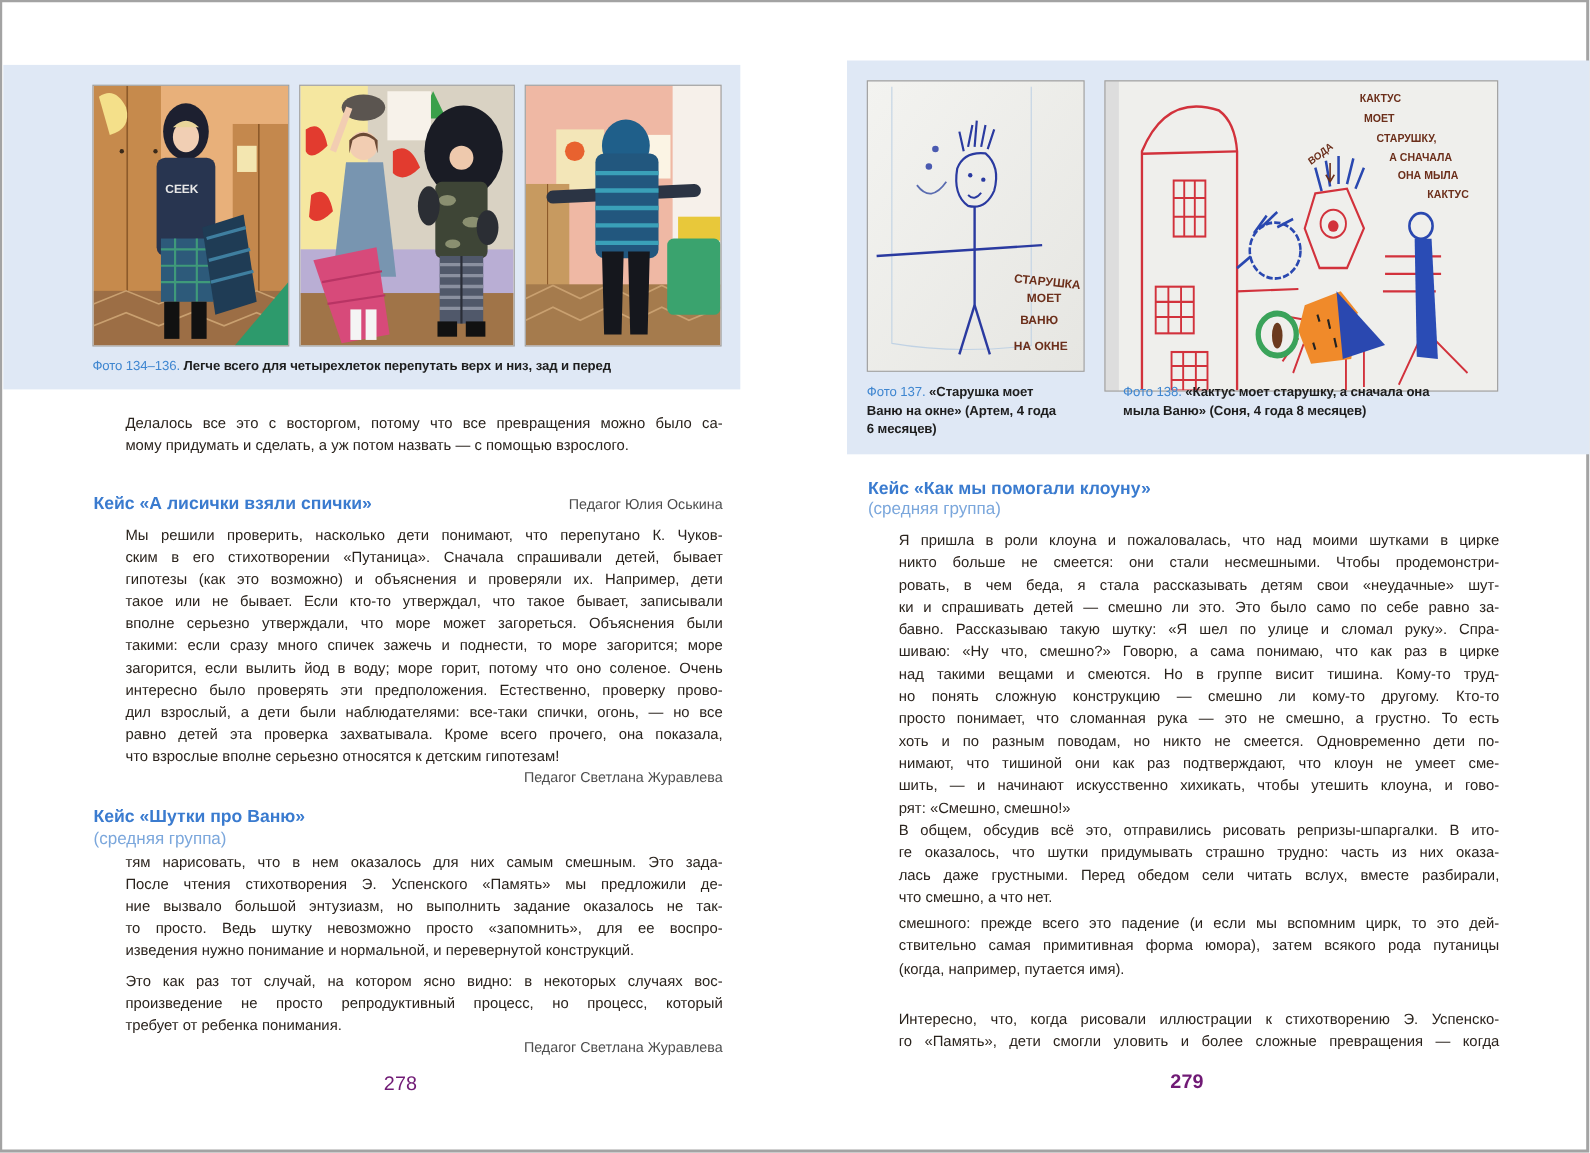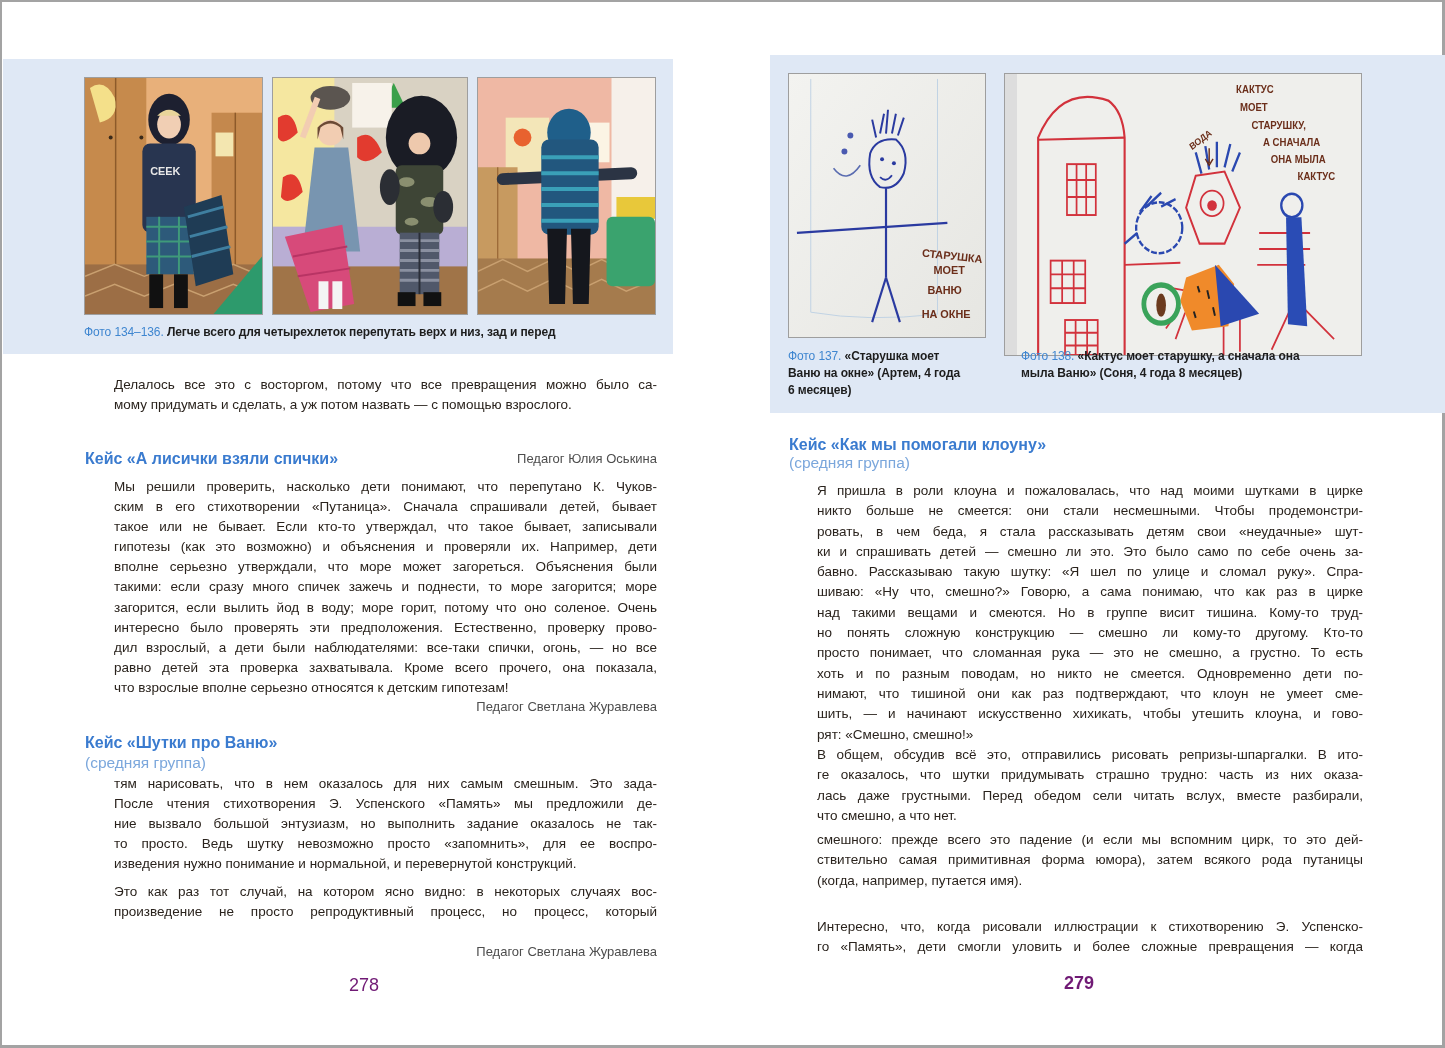--- a/index.html
+++ b/index.html
@@ -124,22 +124,22 @@
     <div class="para left" style="top:373px;">
       <div class="ln">Делалось все это с восторгом, потому что все превращения можно было са-</div>
       <div class="ln last">мому придумать и сделать, а уж потом назвать — с помощью взрослого.</div>
     </div>
     <div class="attr" style="left:355px;width:300px;top:411px;margin-top:36px;">Педагог Юлия Оськина</div>
 
     <div class="heading" style="left:83px;top:447px;">Кейс «А лисички взяли спички»</div>
     <div class="para left" style="top:475px;">
       <div class="ln">Мы решили проверить, насколько дети понимают, что перепутано К. Чуков-</div>
       <div class="ln">ским в его стихотворении «Путаница». Сначала спрашивали детей, бывает</div>
+      <div class="ln">гипотезы (как это возможно) и объяснения и проверяли их. Например, дети</div>
       <div class="ln">такое или не бывает. Если кто-то утверждал, что такое бывает, записывали</div>
-      <div class="ln">гипотезы (как это возможно) и объяснения и проверяли их. Например, дети</div>
       <div class="ln">вполне серьезно утверждали, что море может загореться. Объяснения были</div>
       <div class="ln">такими: если сразу много спичек зажечь и поднести, то море загорится; море</div>
       <div class="ln">загорится, если вылить йод в воду; море горит, потому что оно соленое. Очень</div>
       <div class="ln">интересно было проверять эти предположения. Естественно, проверку прово-</div>
       <div class="ln">дил взрослый, а дети были наблюдателями: все-таки спички, огонь, — но все</div>
       <div class="ln">равно детей эта проверка захватывала. Кроме всего прочего, она показала,</div>
       <div class="ln last">что взрослые вполне серьезно относятся к детским гипотезам!</div>
     </div>
     <div class="attr" style="left:355px;width:300px;top:695px;">Педагог Светлана Журавлева</div>
 
@@ -148,20 +148,21 @@
     <div class="para left" style="top:772px;">
       <div class="ln">тям нарисовать, что в нем оказалось для них самым смешным. Это зада-</div>
       <div class="ln">После чтения стихотворения Э. Успенского «Память» мы предложили де-</div>
       <div class="ln">ние вызвало большой энтузиазм, но выполнить задание оказалось не так-</div>
       <div class="ln">то просто. Ведь шутку невозможно просто «запомнить», для ее воспро-</div>
       <div class="ln last">изведения нужно понимание и нормальной, и перевернутой конструкций.</div>
     </div>
     <div class="para left" style="top:880px;">
       <div class="ln">Это как раз тот случай, на котором ясно видно: в некоторых случаях вос-</div>
       <div class="ln">произведение не просто репродуктивный процесс, но процесс, который</div>
+      <div class="ln last">требует от ребенка понимания.</div>
     </div>
     <div class="attr" style="left:355px;width:300px;top:940px;">Педагог Светлана Журавлева</div>
 
     <div class="pagenum" style="left:342px;top:973px;">278</div>
   </div>
 
   <div>
     <div class="band" style="left:768px;top:53px;width:675px;height:358px;"></div>
 
     <div class="photo" style="left:786px;top:71px;width:198px;height:265px;">
@@ -246,21 +247,21 @@
       <div>мыла Ваню» (Соня, 4 года 8 месяцев)</div>
     </div>
 
     <div class="heading" style="left:787px;top:433px;">Кейс «Как мы помогали клоуну»</div>
     <div class="subheading" style="left:787px;top:451px;">(средняя группа)</div>
 
     <div class="para right" style="top:479px;">
       <div class="ln">Я пришла в роли клоуна и пожаловалась, что над моими шутками в цирке</div>
       <div class="ln">никто больше не смеется: они стали несмешными. Чтобы продемонстри-</div>
       <div class="ln">ровать, в чем беда, я стала рассказывать детям свои «неудачные» шут-</div>
-      <div class="ln">ки и спрашивать детей — смешно ли это. Это было само по себе очень за-</div>
+      <div class="ln">ки и спрашивать детей — смешно ли это. Это было само по себе равно за-</div>
       <div class="ln">бавно. Рассказываю такую шутку: «Я шел по улице и сломал руку». Спра-</div>
       <div class="ln">шиваю: «Ну что, смешно?» Говорю, а сама понимаю, что как раз в цирке</div>
       <div class="ln">над такими вещами и смеются. Но в группе висит тишина. Кому-то труд-</div>
       <div class="ln">но понять сложную конструкцию — смешно ли кому-то другому. Кто-то</div>
       <div class="ln">просто понимает, что сломанная рука — это не смешно, а грустно. То есть</div>
       <div class="ln">хоть и по разным поводам, но никто не смеется. Одновременно дети по-</div>
       <div class="ln">нимают, что тишиной они как раз подтверждают, что клоун не умеет сме-</div>
       <div class="ln">шить, — и начинают искусственно хихикать, чтобы утешить клоуна, и гово-</div>
       <div class="ln last">рят: «Смешно, смешно!»</div>
     </div>

